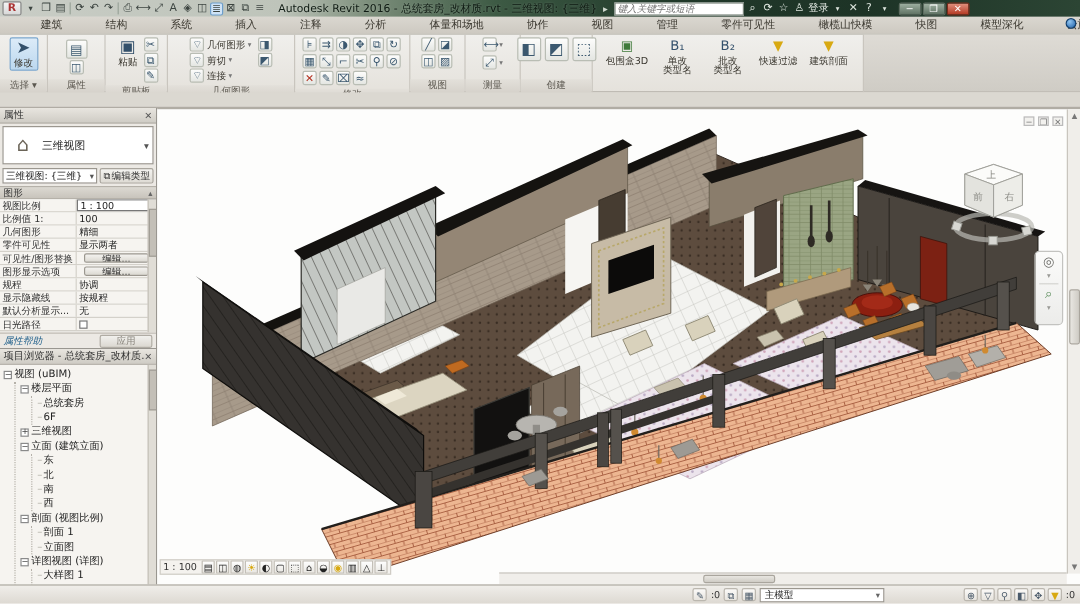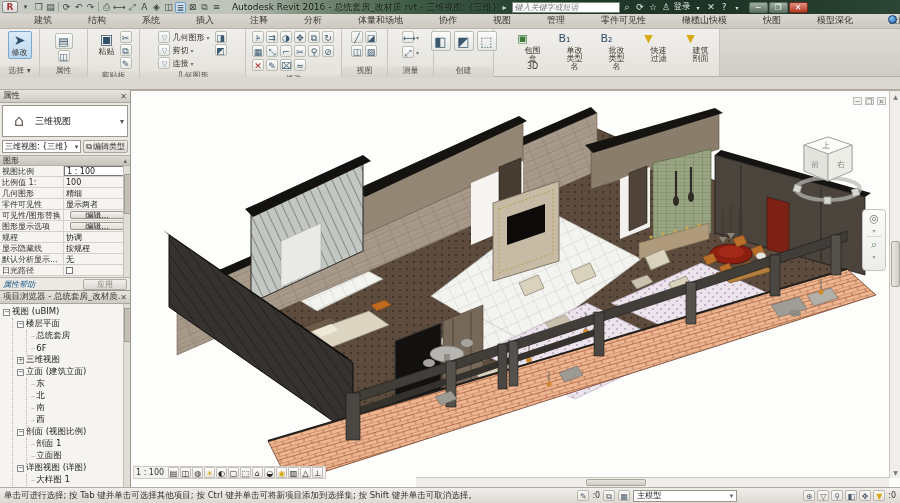--- a/index.html
+++ b/index.html
@@ -45,21 +45,21 @@
   #modify-grid{display:grid;grid-template-columns:repeat(6,13px);grid-auto-rows:13px;gap:1px;}
   #view-grid{display:grid;grid-template-columns:repeat(2,13px);grid-auto-rows:13px;gap:1px;}
   #geom-rows{display:flex;flex-direction:column;gap:1px;}
   .geom-row{display:flex;align-items:center;gap:2px;font-size:8px;color:#3a372f;white-space:nowrap;}
   .geom-right{display:flex;flex-direction:column;gap:1px;margin-left:3px;}
   #measure-col{display:flex;flex-direction:column;gap:3px;align-items:center;}
   #create-row{display:flex;gap:3px;align-items:center;}
   #olive-row{display:flex;gap:4px;align-items:flex-start;padding-top:1px;}
   .olive-btn{display:flex;flex-direction:column;align-items:center;gap:1px;width:38px;}
   .olive-ic{width:16px;height:14px;line-height:14px;text-align:center;font-size:11px;}
-  .olive-lb{font-size:8px;line-height:8px;text-align:center;white-space:pre-line;color:#3a372f;margin-left:20px;}
+  .olive-lb{font-size:8px;line-height:8px;text-align:center;white-space:pre-line;color:#3a372f;}
   #ribbon-empty{flex:1;background:linear-gradient(#dedbd5,#cfccc5);}
 
   
   #optionsbar{left:0;top:77px;width:900px;height:13px;background:#dbd8d1;border-bottom:1px solid #b0aca4;}
 
   
   #properties{left:0;top:90px;width:131px;height:200px;background:#ece9e4;border-right:1px solid #999690;display:flex;flex-direction:column;}
   .pane-header{height:13px;background:linear-gradient(#e8e5df,#cfccc5);border-bottom:1px solid #aaa69e;display:flex;align-items:center;padding:0 3px;font-size:8.5px;color:#333;}
   .pane-header .x{margin-left:auto;color:#555;font-size:8px;}
   #type-selector{margin:2px;height:32px;background:#fff;border:1px solid #9b978f;display:flex;align-items:center;}
@@ -785,21 +785,20 @@
         <span class="vcb-ic">◒</span>
         <span class="vcb-ic yellow" style="color: rgb(216, 169, 18);">◉</span>
         <span class="vcb-ic">▥</span>
         <span class="vcb-ic">△</span>
         <span class="vcb-ic">⊥</span>
       </span>
   </div>
 </div>
 
 <div id="statusbar" class="abs">
-  <span id="status-hint">单击可进行选择; 按 Tab 键并单击可选择其他项目; 按 Ctrl 键并单击可将新项目添加到选择集; 按 Shift 键并单击可取消选择。</span>
   <span style="flex:1;"></span>
   <span class="st-ic">✎</span>
   <span class="st-count">:0</span>
   <span class="st-ic">⧉</span>
   <span class="st-ic">▦</span>
   <div id="design-opt">
     <span>主模型</span>
     <span class="c">▾</span>
   </div>
   <span style="width:60px;"></span>

